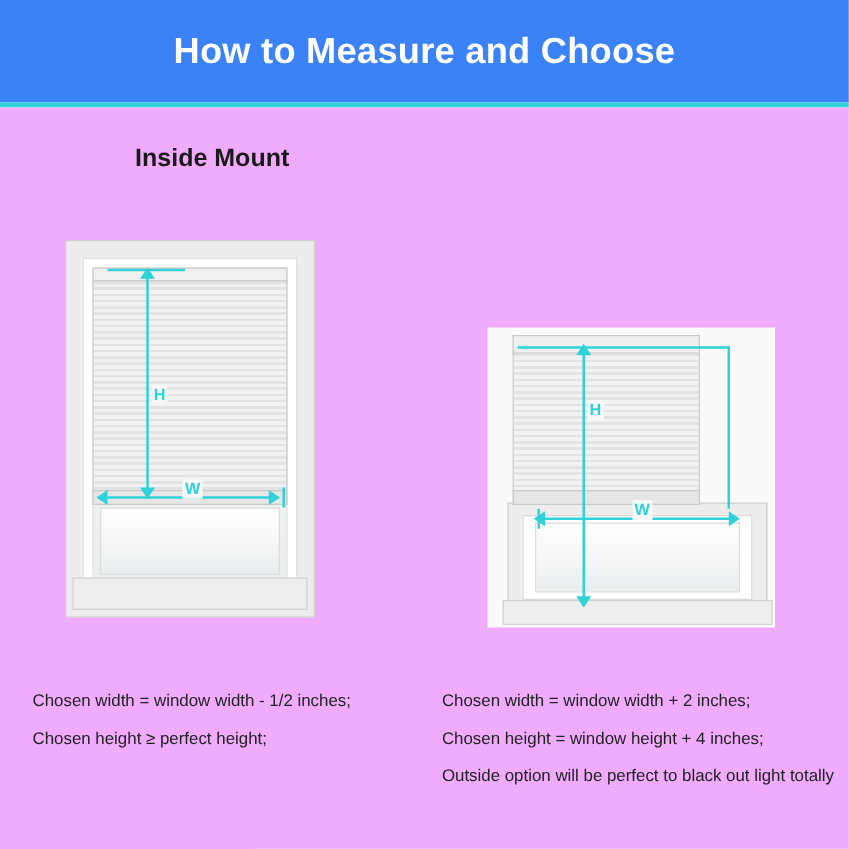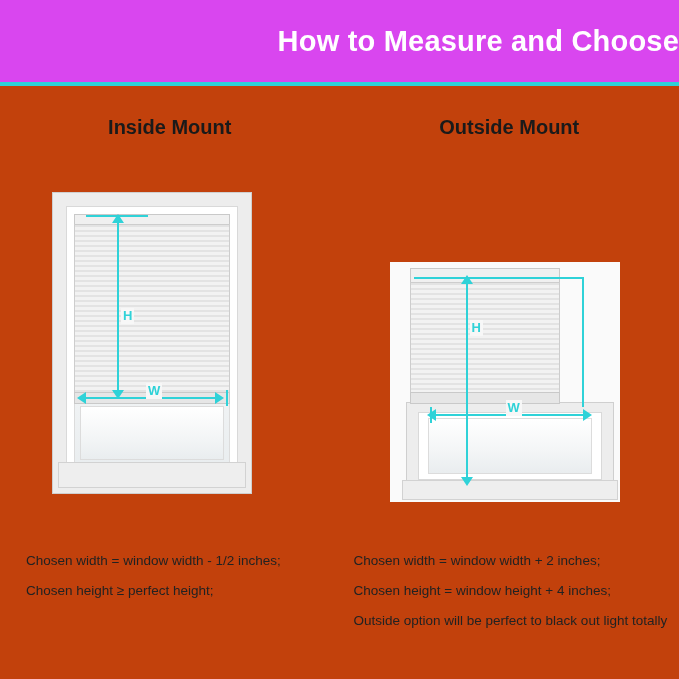--- a/index.html
+++ b/index.html
@@ -20,24 +20,24 @@
     background: #f7f7f7;
     box-sizing: border-box;
   }
   
   .header {
     position: absolute;
     left: 0;
     top: 0;
     width: 679px;
     height: 82px;
-    background: #d946ef;
+    background: #3b82f6;
     display: flex;
     align-items: center;
-    justify-content: flex-end;
+    justify-content: center;
   }
   .header-title {
     color: #ffffff;
     font-size: 29px;
     font-weight: bold;
     letter-spacing: 0.2px;
     text-align: center;
   }
   .header-rule {
     position: absolute;
@@ -48,21 +48,21 @@
     background: #2fd2d8;
   }
   
   .columns {
     position: absolute;
     left: 0;
     top: 86px;
     width: 679px;
     height: 593px;
     display: flex;
-    background: #c2410c;
+    background: #f0abfc;
   }
   .col {
     position: relative;
     width: 339.5px;
     height: 593px;
     box-sizing: border-box;
   }
   .divider {
     position: absolute;
     left: 339px;
@@ -238,21 +238,20 @@
         <div class="dim-label with-bg" style="left:146px; top:221px;">W</div>
       </div>
 
       <div class="notes">
         <div class="note">Chosen width = window width - 1/2 inches;</div>
         <div class="note">Chosen height ≥ perfect height;</div>
       </div>
     </div>
 
     <div class="col col-right">
-      <div class="col-title">Outside Mount</div>
 
       <div class="illus">
 
         <div class="wall" style="left:50px; top:100px; width:230px; height:240px;"></div>
 
         <div class="frame-outer" style="left:66px; top:240px; width:206px; height:90px;"></div>
         <div class="frame-inner" style="left:78px; top:250px; width:182px; height:66px;"></div>
         <div class="glass" style="left:88px; top:256px; width:162px; height:54px;"></div>
         <div class="sill" style="left:62px; top:318px; width:214px; height:18px;"></div>
 

